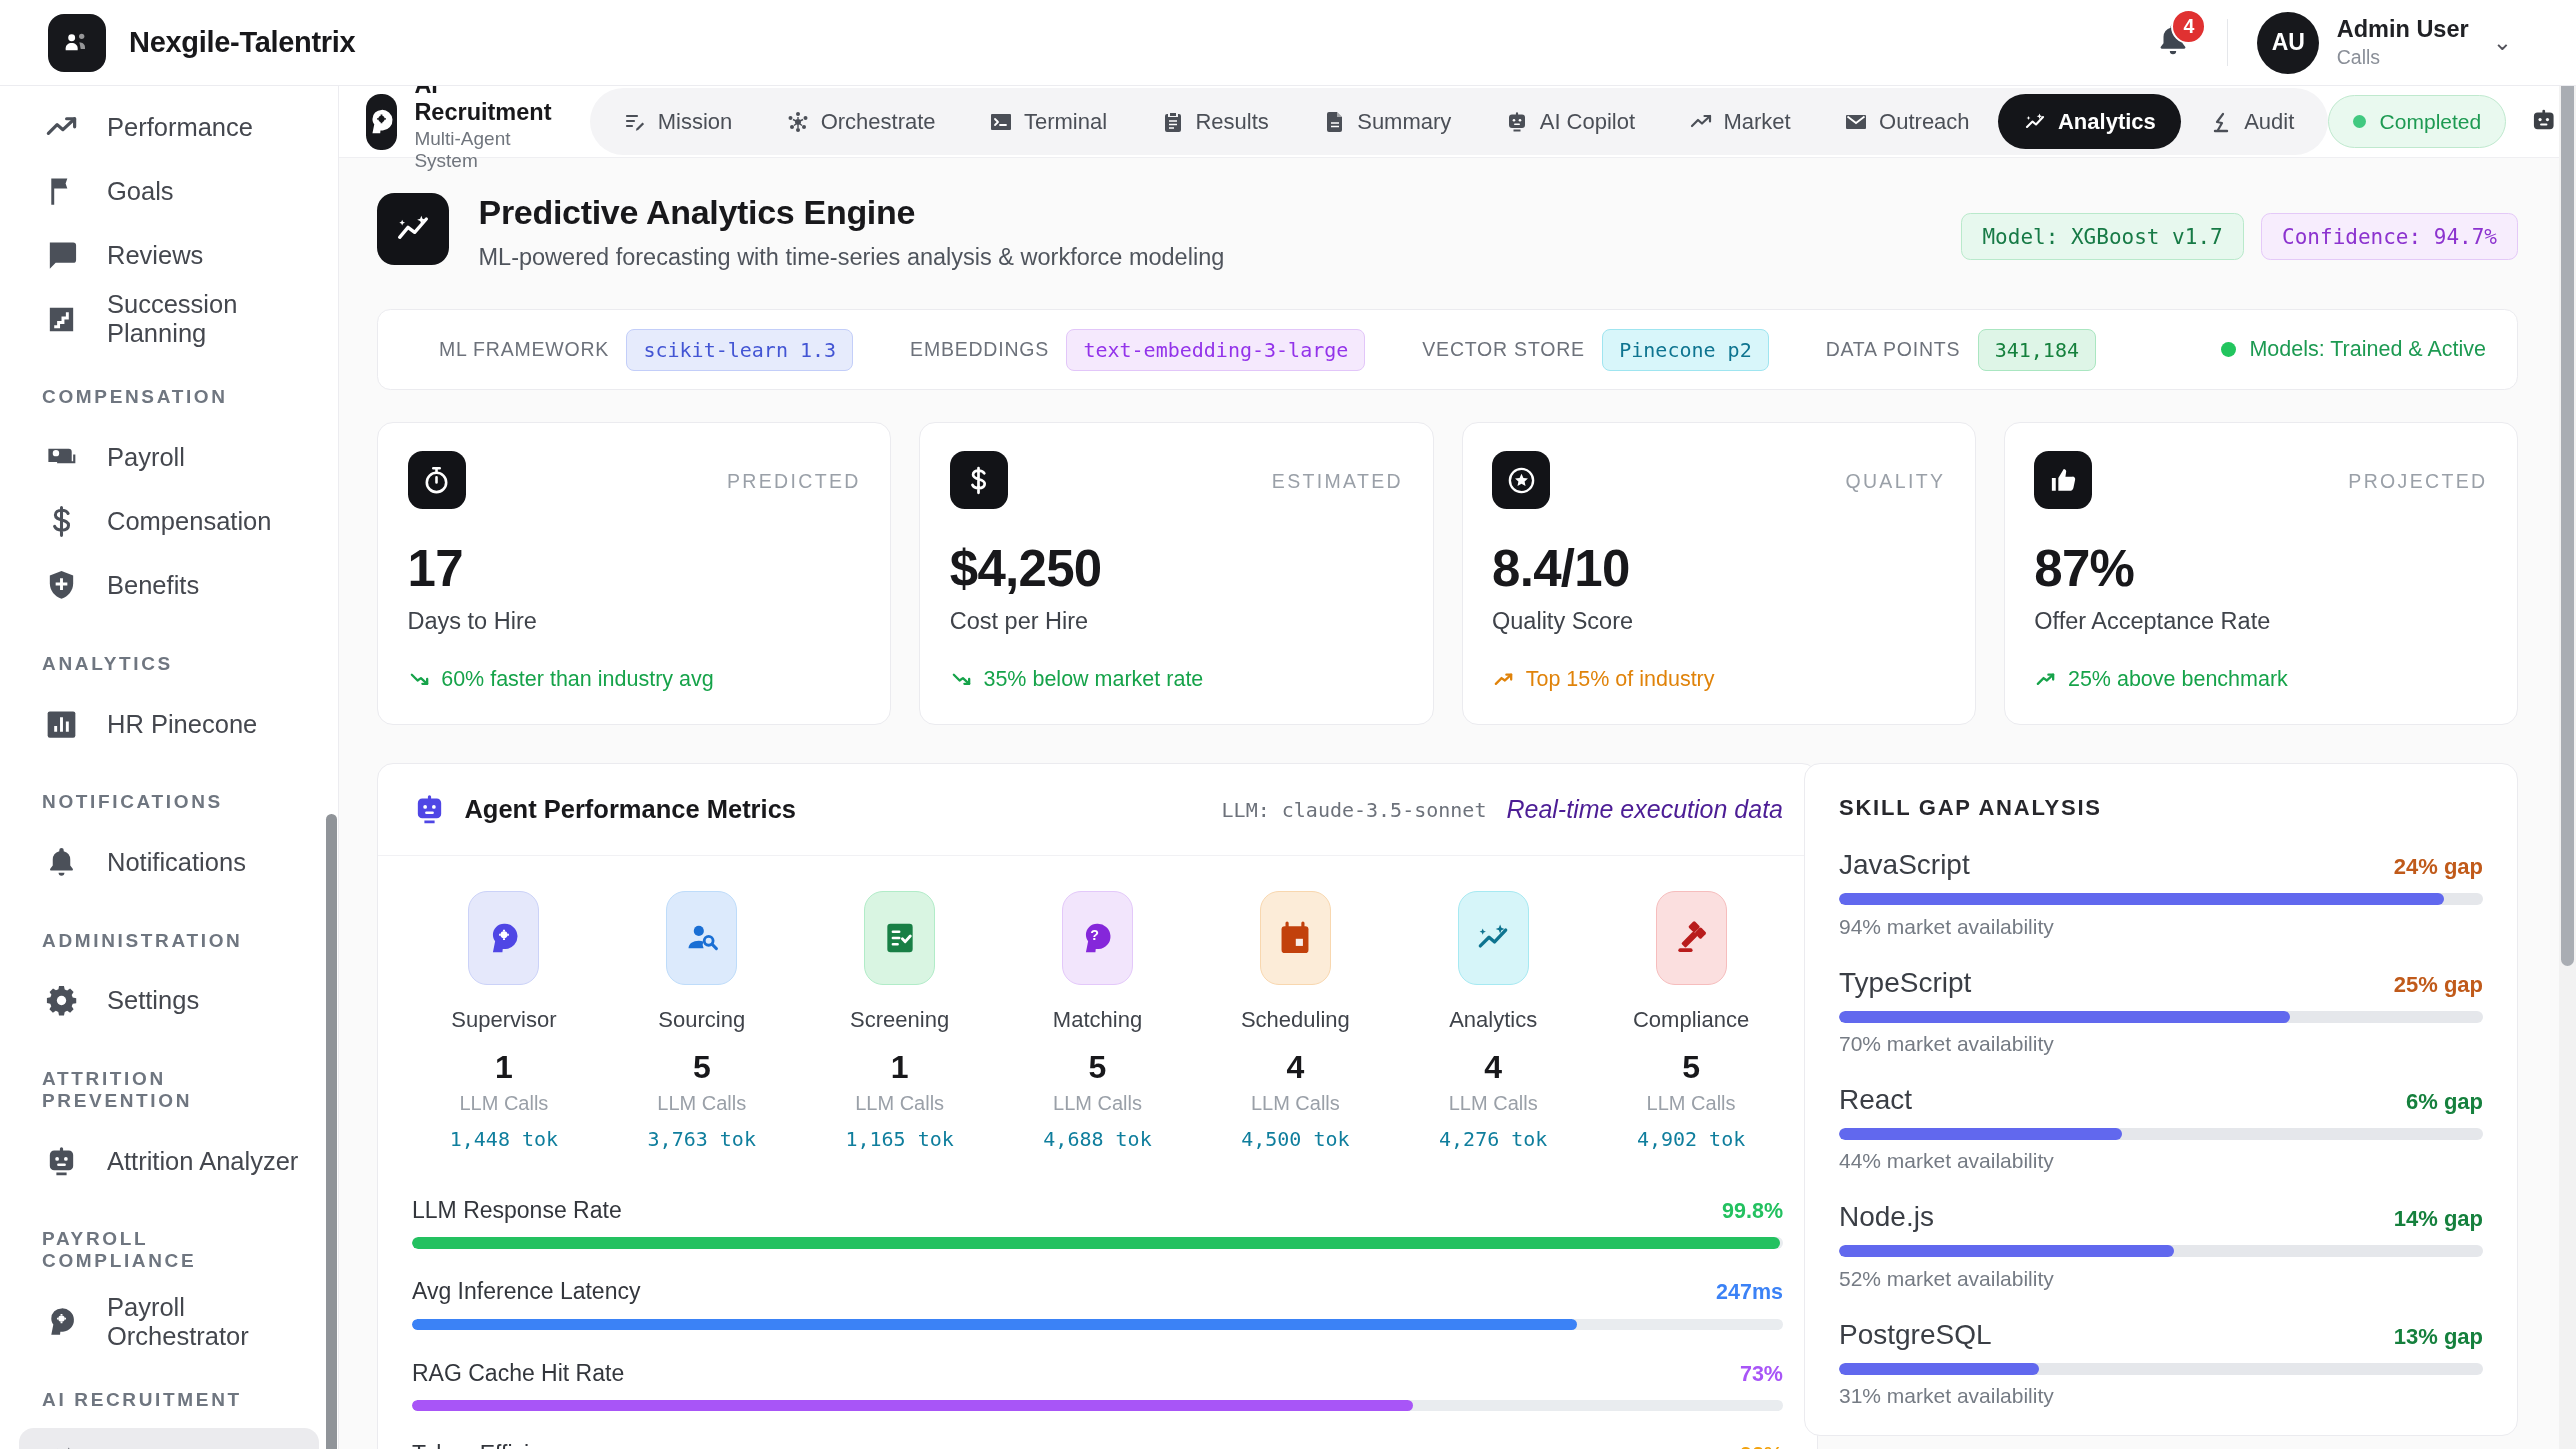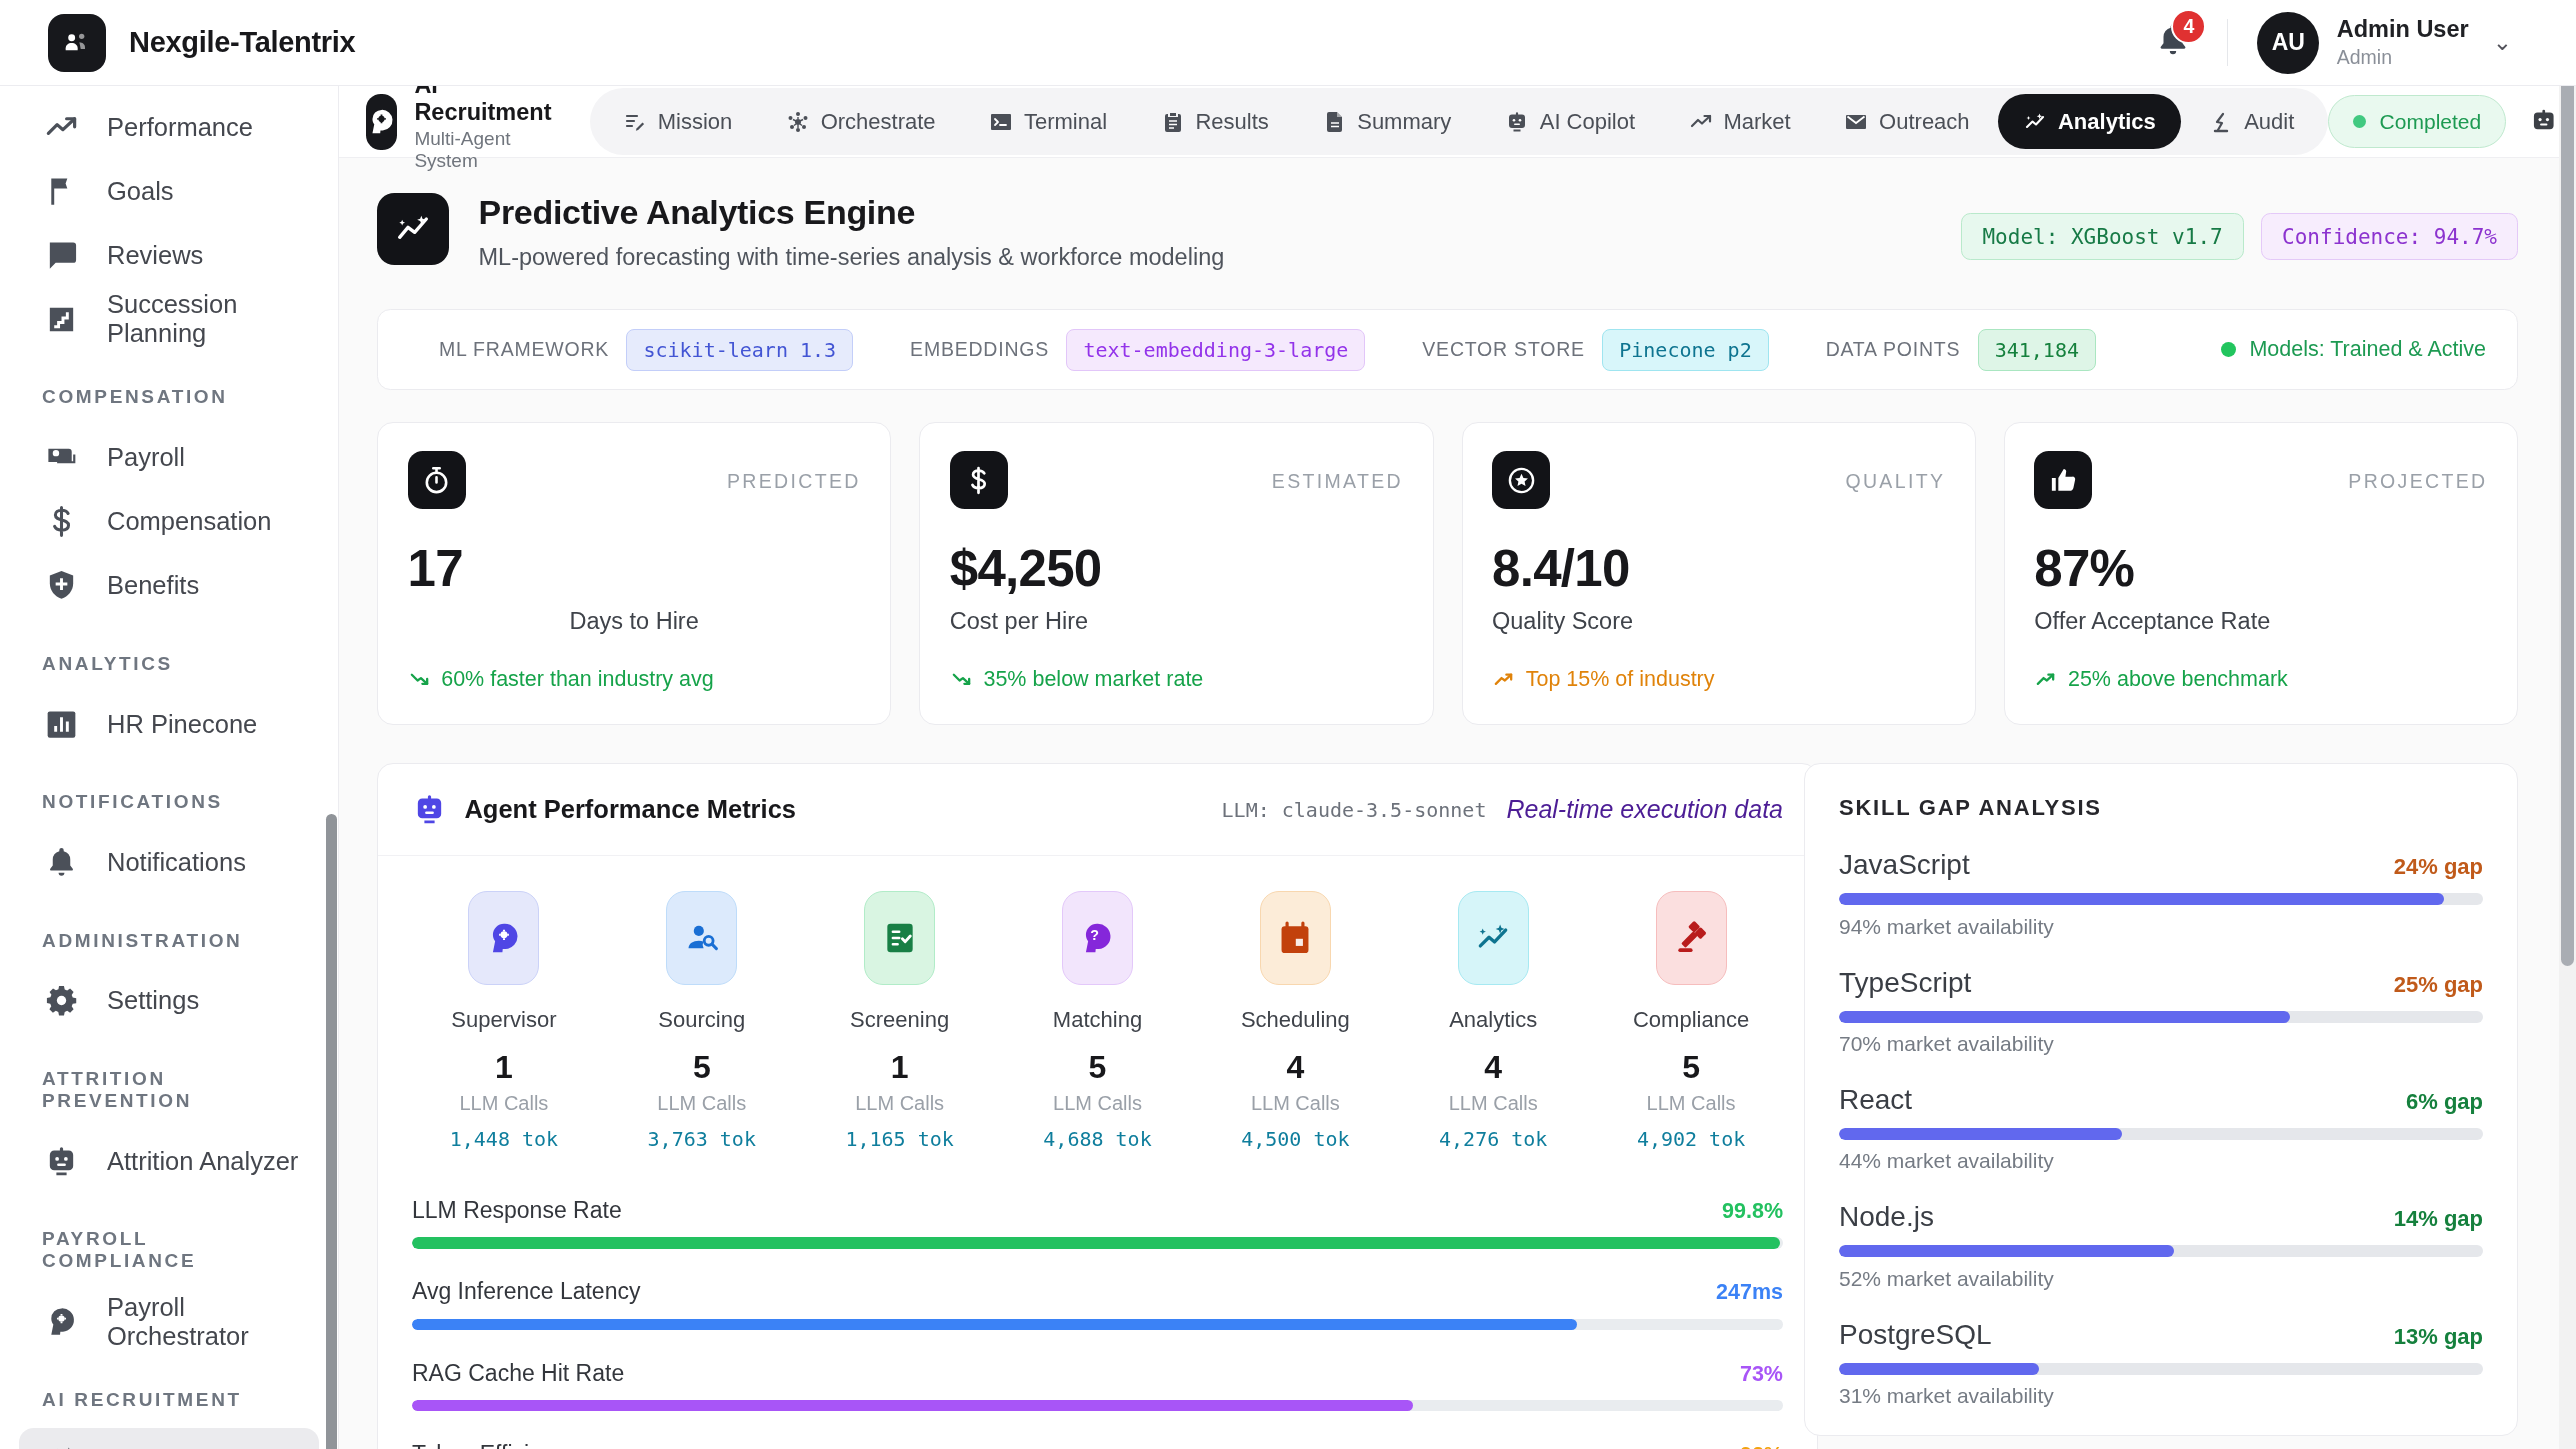--- a/index.html
+++ b/index.html
@@ -169,21 +169,21 @@
       <svg viewBox="0 0 24 24" fill="currentColor">
           <path d="M12 2a1.5 1.5 0 0 1 1.5 1.5v.7A6 6 0 0 1 18 10v4l1.7 2.2c.4.5 0 1.3-.7 1.3H5c-.7 0-1.1-.8-.7-1.3L6 14v-4a6 6 0 0 1 4.5-5.8v-.7A1.5 1.5 0 0 1 12 2zm2 17a2 2 0 0 1-4 0z"></path>
         </svg>
       <div class="bell-badge">4</div>
     </div>
     <div class="top-divider"></div>
     <div class="user-chip">
       <div class="avatar">AU</div>
       <div>
         <div class="user-name">Admin User</div>
-        <div class="user-role">Admin</div>
+        <div class="user-role">Calls</div>
       </div>
       <div class="chev">⌄</div>
     </div>
   </div>
 </header>
 
 <div class="shell">
 
   <nav class="sidebar">
     <div id="sidebar-list">
@@ -497,21 +497,21 @@
             <div class="mcard-top">
               <div class="mcard-icon">
                 <svg viewBox="0 0 24 24" fill="none" stroke="currentColor" stroke-width="2" stroke-linecap="round">
                   <circle cx="12" cy="13.5" r="7.5"></circle>
                   <path d="M12 9.5v4M9.5 2.5h5M12 2.5v3.5"></path>
                 </svg>
               </div>
               <span class="mcard-tag">PREDICTED</span>
             </div>
             <span class="mcard-value" style="display: block;">17</span>
-            <span class="mcard-label" style="display: block; text-align: center;">Days to Hire</span>
+            <span class="mcard-label" style="display: block;">Days to Hire</span>
             <div class="mcard-note" style="color: rgb(22, 163, 74);">
               <svg viewBox="0 0 24 24" fill="none" stroke="currentColor" stroke-width="2.4" stroke-linecap="round" stroke-linejoin="round">
                 <polyline points="4,7 10,13 13.5,10.5 20,16.5"></polyline>
                 <polyline points="20,11.5 20,16.5 15,16.5"></polyline>
               </svg>
               <span>60% faster than industry avg</span>
             </div>
           </div>
           <div class="mcard">
             <div class="mcard-top">

